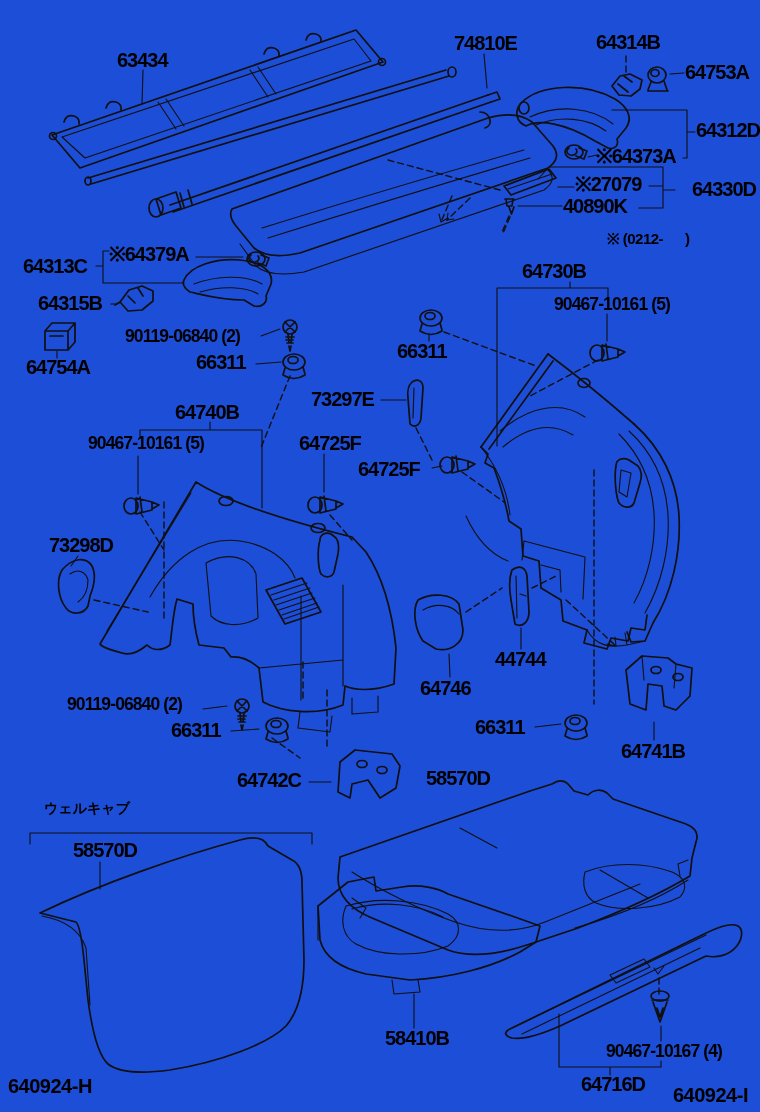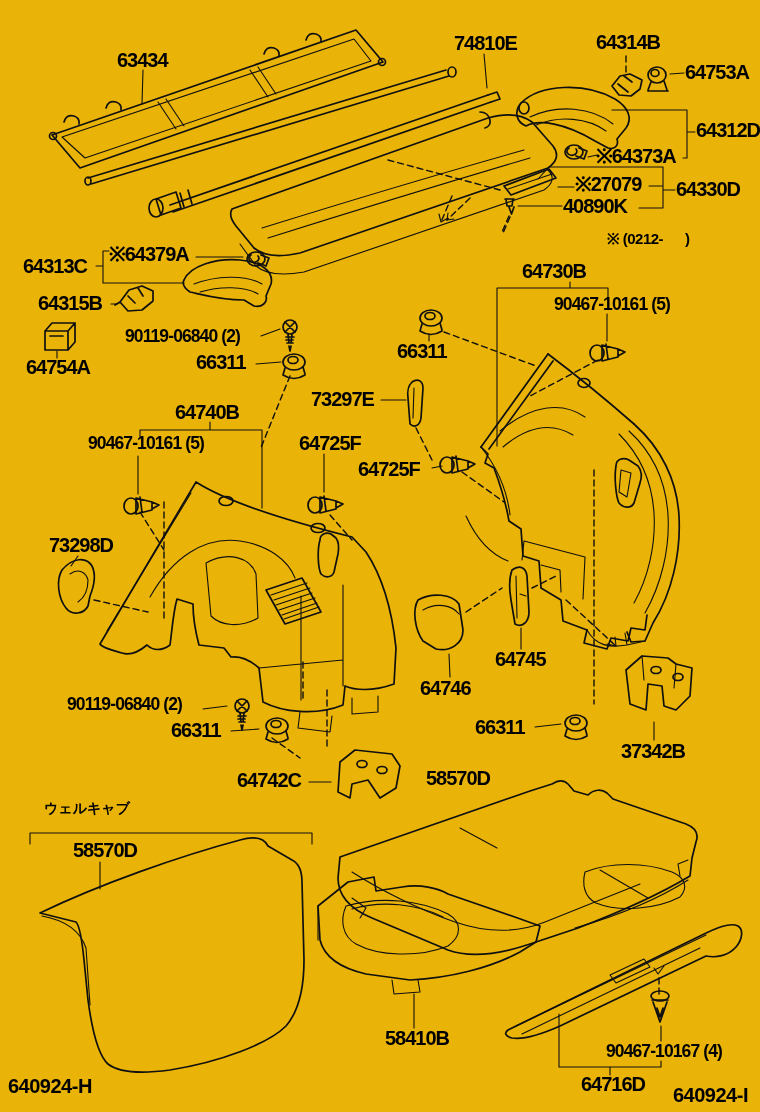--- a/index.html
+++ b/index.html
@@ -1,16 +1,16 @@
 <!DOCTYPE html>
 <html><head>
 <meta charset="utf-8">
 <style>
   html,body{margin:0;padding:0;background:#e8e8e8;}
-  .canvas{position:relative;width:760px;height:1112px;background:#eab308;overflow:hidden;
+  .canvas{position:relative;width:760px;height:1112px;background:#1d4ed8;overflow:hidden;
           font-family:"Liberation Sans",sans-serif;}
   .canvas svg{position:absolute;left:0;top:0;}
   svg path, svg ellipse, svg circle, svg line, svg rect{
     fill:none;stroke:#101010;stroke-width:1.7;stroke-linecap:round;stroke-linejoin:round;}
   svg .dash{stroke-dasharray:6 4;stroke-width:1.4;}
   svg .thin{stroke-width:1.1;}
   .callout{position:absolute;font-weight:bold;font-size:20px;line-height:1;color:#000;
            letter-spacing:-1px;white-space:pre;cursor:default;}
   .callout.sm{font-size:17.5px;letter-spacing:-0.9px;}
   .note{position:absolute;font-weight:bold;font-size:15px;line-height:1;color:#000;
@@ -268,41 +268,41 @@
   </g>
 </svg>
 
 <div class="callout" style="left:117px;top:50px">63434</div>
 <div class="callout" style="left:454px;top:33px">74810E</div>
 <div class="callout" style="left:596px;top:32px">64314B</div>
 <div class="callout" style="left:685px;top:62px">64753A</div>
 <div class="callout" style="left:696px;top:120px">64312D</div>
 <div class="callout" style="left:596px;top:146px">※64373A</div>
 <div class="callout" style="left:575px;top:174px">※27079</div>
-<div class="callout" style="left:676px;top:179px">64330D</div>
+<div class="callout" style="left:692px;top:179px">64330D</div>
 <div class="callout" style="left:563px;top:196px">40890K</div>
 <div class="callout" style="left:522px;top:261px">64730B</div>
 <div class="callout sm" style="left:554px;top:296px">90467-10161 (5)</div>
 <div class="callout" style="left:109px;top:244px">※64379A</div>
 <div class="callout" style="left:23px;top:256px">64313C</div>
 <div class="callout" style="left:38px;top:293px">64315B</div>
 <div class="callout sm" style="left:125px;top:328px">90119-06840 (2)</div>
 <div class="callout" style="left:196px;top:352px">66311</div>
 <div class="callout" style="left:26px;top:357px">64754A</div>
 <div class="callout" style="left:397px;top:341px">66311</div>
 <div class="callout" style="left:311px;top:389px">73297E</div>
 <div class="callout" style="left:175px;top:402px">64740B</div>
 <div class="callout sm" style="left:88px;top:435px">90467-10161 (5)</div>
 <div class="callout" style="left:299px;top:433px">64725F</div>
 <div class="callout" style="left:358px;top:459px">64725F</div>
 <div class="callout" style="left:49px;top:535px">73298D</div>
-<div class="callout" style="left:495px;top:649px">64745</div>
+<div class="callout" style="left:495px;top:649px">44744</div>
 <div class="callout" style="left:420px;top:678px">64746</div>
 <div class="callout" style="left:475px;top:717px">66311</div>
-<div class="callout" style="left:621px;top:741px">37342B</div>
+<div class="callout" style="left:621px;top:741px">64741B</div>
 <div class="callout sm" style="left:67px;top:696px">90119-06840 (2)</div>
 <div class="callout" style="left:171px;top:720px">66311</div>
 <div class="callout" style="left:237px;top:770px">64742C</div>
 <div class="callout" style="left:426px;top:768px">58570D</div>
 <div class="callout" style="left:73px;top:840px">58570D</div>
 <div class="callout" style="left:385px;top:1028px">58410B</div>
 <div class="callout sm" style="left:606px;top:1043px">90467-10167 (4)</div>
 <div class="callout" style="left:581px;top:1074px">64716D</div>
 
 <div class="note" style="left:607px;top:231px">※ (0212-      )</div>

